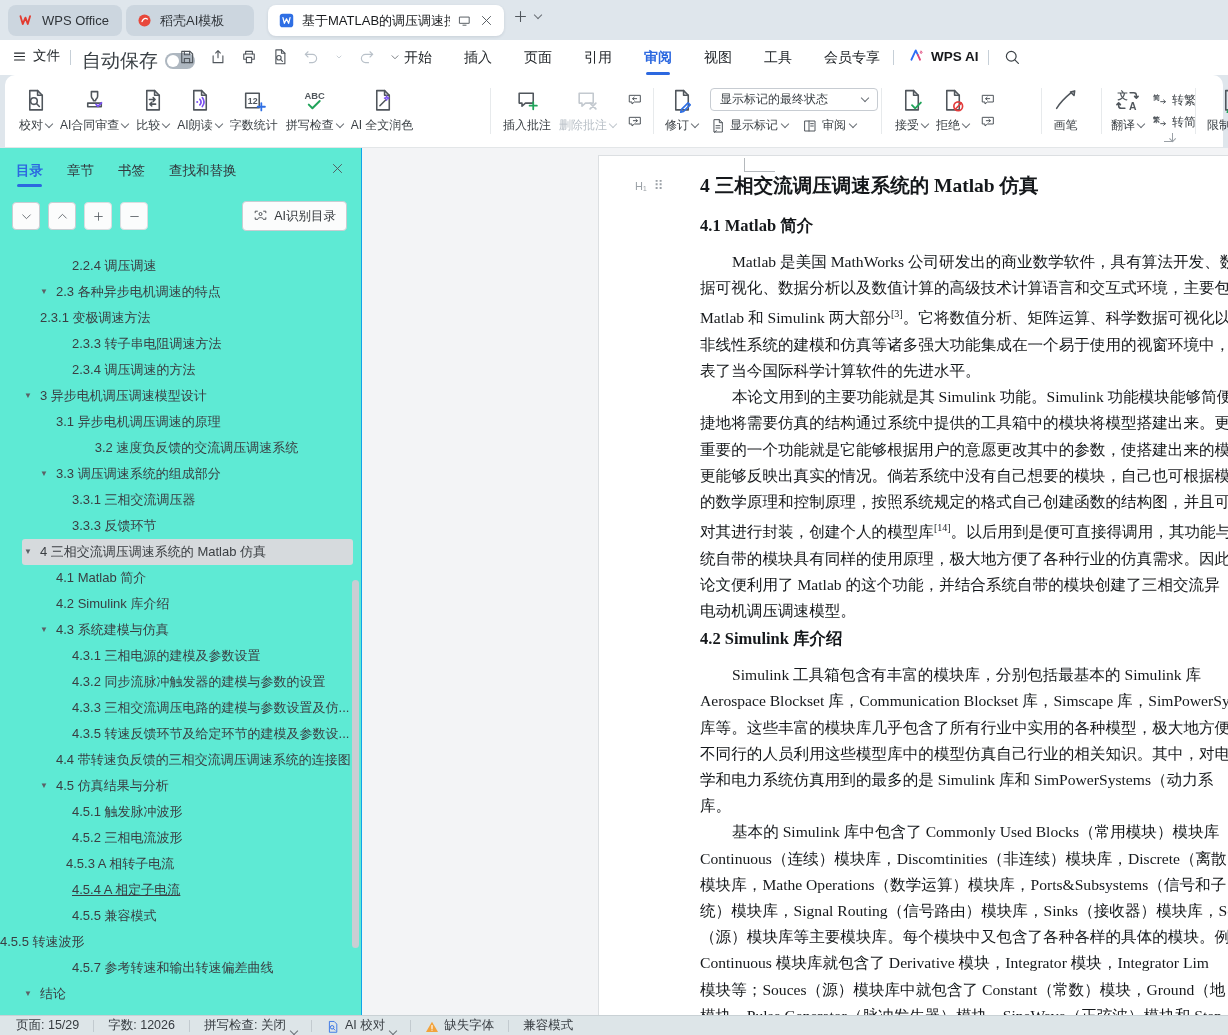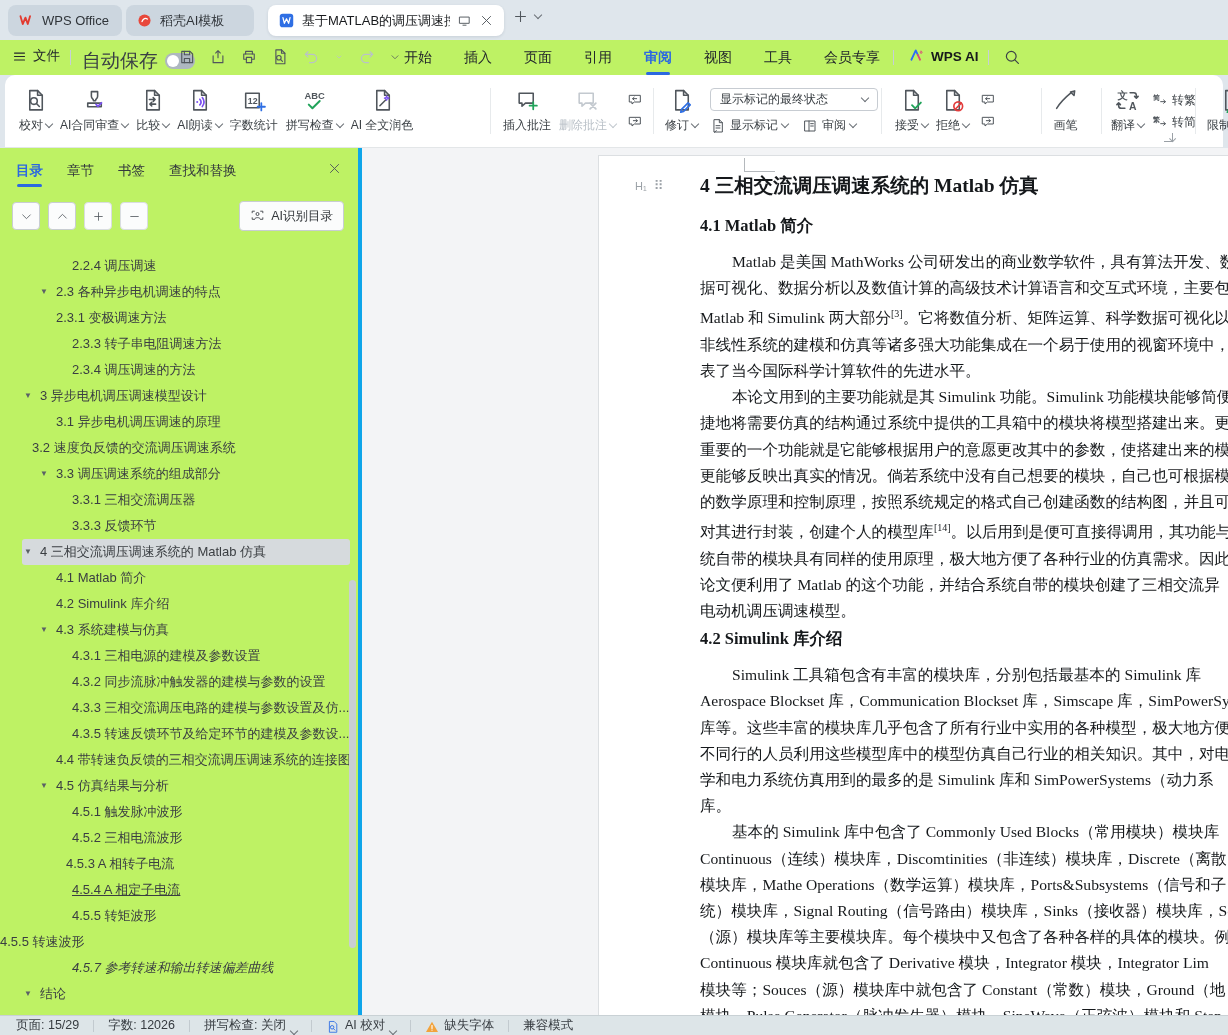--- a/index.html
+++ b/index.html
@@ -10,21 +10,21 @@
   .titlebar{position:absolute;left:0;top:0;width:1228px;height:40px;background:#dfe6ec;}
   .tab{position:absolute;top:5px;height:31px;border-radius:8px;display:flex;align-items:center;
        gap:7px;padding:0 10px;box-sizing:border-box;background:#ccd6df;font-size:13px;color:#2f3439;}
   .tab.active{background:#fff;color:#17191c;box-shadow:0 1px 3px rgba(40,60,80,.12);}
   .tab .tlogo{width:17px;height:17px;flex:0 0 auto;}
   .tab .ttext{white-space:nowrap;overflow:hidden;max-width:160px;}
   .tabctl{width:15px;height:15px;color:#6a7076;flex:0 0 auto;}
   .newtab{position:absolute;top:8px;display:flex;align-items:center;gap:6px;}
   .newtab .ic{width:17px;height:17px;}
   
-  .menubar{position:absolute;left:0;top:40px;width:1228px;height:35px;background:#bef264;}
+  .menubar{position:absolute;left:0;top:40px;width:1228px;height:35px;background:#ffffff;}
   .mb-file{position:absolute;left:12px;top:7px;display:flex;align-items:center;gap:6px;font-size:13.5px;color:#23272b;}
   .mb-file .ic{width:15px;height:15px;}
   .vsep{position:absolute;top:10px;width:1px;height:15px;background:#c6cfd7;}
   .autosave{position:absolute;left:82px;top:8px;display:flex;align-items:center;gap:7px;font-size:19px;color:#3a4045;}
   .toggle{width:30px;height:16px;border-radius:8px;background:#aeb7c0;position:relative;}
   .toggle .knob{position:absolute;left:2px;top:2px;width:12px;height:12px;border-radius:50%;background:#fff;}
   .qat{position:absolute;left:178px;top:8px;display:flex;align-items:center;gap:13px;}
   .qat .ic{width:18px;height:18px;}
   .menus{position:absolute;left:404px;top:0;height:35px;display:flex;align-items:center;gap:32px;font-size:14px;color:#23272b;}
   .menu-item{position:relative;white-space:nowrap;cursor:default;}
@@ -51,21 +51,21 @@
   .trackdd{width:168px;height:23px;border:1px solid #c7ccd2;border-radius:4px;display:flex;align-items:center;
            justify-content:space-between;padding:0 9px;font-size:12px;color:#3b4045;box-sizing:border-box;}
   .trackrow{display:flex;align-items:center;gap:14px;}
   .smallbtn{display:flex;align-items:center;gap:4px;font-size:12px;color:#3b4045;white-space:nowrap;}
   .smallbtn .ic{width:16px;height:16px;}
   .transcol{display:flex;flex-direction:column;gap:5px;margin-left:4px;}
   .corner{position:absolute;right:26px;bottom:5px;width:8px;height:8px;border-right:1.3px solid #9aa0a6;border-bottom:1.3px solid #9aa0a6;}
   .corner:after{content:"";position:absolute;right:-1px;bottom:-1px;width:4px;height:4px;
                 border-right:1.3px solid #9aa0a6;border-bottom:1.3px solid #9aa0a6;transform:rotate(45deg) translate(1px,-2px);}
   
-  .sidebar{position:absolute;left:0;top:148px;width:362px;height:867px;background:#bef264;border-right:4px solid #0ea5e9;box-sizing:border-box;overflow:hidden;}
+  .sidebar{position:absolute;left:0;top:148px;width:362px;height:867px;background:#5eead4;border-right:1px solid #0ea5e9;box-sizing:border-box;overflow:hidden;}
   .sb-tabs{position:absolute;left:16px;top:14px;display:flex;gap:24px;font-size:13.5px;color:#33383d;}
   .sb-tab{position:relative;white-space:nowrap;}
   .sb-tab.active{color:#2c68e0;font-weight:bold;}
   .sb-tab.active:after{content:"";position:absolute;left:1px;right:1px;bottom:-7px;height:3px;border-radius:2px;background:#2c68e0;}
   .sb-close{position:absolute;right:16px;top:13px;width:15px;height:15px;color:#55595e;}
   .sb-tools{position:absolute;left:12px;top:54px;display:flex;gap:8px;}
   .sqbtn{width:26px;height:26px;border:1px solid #c8cdd2;border-radius:4px;background:#fbfcfc;
          display:flex;align-items:center;justify-content:center;}
   .sqbtn .ic{width:13px;height:13px;color:#44494e;}
   .sqbtn.dim{border-color:#d9dde0;}
@@ -608,46 +608,46 @@
             <path d="M3.5 6V3.5H7M20.5 6V3.5H17M3.5 14v2.5H7M20.5 14v2.5H17" fill="none" stroke="#44494e" stroke-width="1.5" stroke-linecap="round" stroke-linejoin="round"></path>
             <circle cx="12" cy="8" r="2.4" fill="none" stroke="#44494e" stroke-width="1.5"></circle>
             <path d="M7.5 16c.8-3.2 8.2-3.2 9 0" fill="none" stroke="#44494e" stroke-width="1.5" stroke-linecap="round" stroke-linejoin="round"></path>
           </svg>
         </span>
       <span>AI识别目录</span>
     </div>
     <div class="toc" id="toc">
         <div class="toc-item" style="padding-left: 72px;"><span class="txt">2.2.4 调压调速</span></div>
         <div class="toc-item" style="padding-left: 56px;"><span class="tarrow" style="left:40px">▼</span><span class="txt">2.3 各种异步电机调速的特点</span></div>
-        <div class="toc-item" style="padding-left: 56px;"><span class="txt">2.3.1 变极调速方法</span></div>
+        <div class="toc-item" style="padding-left: 40px;"><span class="txt">2.3.1 变极调速方法</span></div>
         <div class="toc-item" style="padding-left: 72px;"><span class="txt">2.3.3 转子串电阻调速方法</span></div>
         <div class="toc-item" style="padding-left: 72px;"><span class="txt">2.3.4 调压调速的方法</span></div>
         <div class="toc-item" style="padding-left: 40px;"><span class="tarrow" style="left:24px">▼</span><span class="txt">3 异步电机调压调速模型设计</span></div>
         <div class="toc-item" style="padding-left: 56px;"><span class="txt">3.1 异步电机调压调速的原理</span></div>
-        <div class="toc-item" style="padding-left: 32px;"><span class="txt">3.2 速度负反馈的交流调压调速系统</span></div>
+        <div class="toc-item" style="padding-left: 32px; text-align: center;"><span class="txt">3.2 速度负反馈的交流调压调速系统</span></div>
         <div class="toc-item" style="padding-left: 56px;"><span class="tarrow" style="left:40px">▼</span><span class="txt">3.3 调压调速系统的组成部分</span></div>
         <div class="toc-item" style="padding-left: 72px;"><span class="txt">3.3.1 三相交流调压器</span></div>
         <div class="toc-item" style="padding-left: 72px;"><span class="txt">3.3.3 反馈环节</span></div>
         <div class="toc-item sel" style="padding-left: 40px;"><span class="tarrow" style="left:24px">▼</span><span class="txt">4 三相交流调压调速系统的 Matlab 仿真</span></div>
         <div class="toc-item" style="padding-left: 56px;"><span class="txt">4.1 Matlab 简介</span></div>
         <div class="toc-item" style="padding-left: 56px;"><span class="txt">4.2 Simulink 库介绍</span></div>
         <div class="toc-item" style="padding-left: 56px;"><span class="tarrow" style="left:40px">▼</span><span class="txt">4.3 系统建模与仿真</span></div>
         <div class="toc-item" style="padding-left: 72px;"><span class="txt">4.3.1 三相电源的建模及参数设置</span></div>
         <div class="toc-item" style="padding-left: 72px;"><span class="txt">4.3.2 同步流脉冲触发器的建模与参数的设置</span></div>
         <div class="toc-item" style="padding-left: 72px;"><span class="txt">4.3.3 三相交流调压电路的建模与参数设置及仿...</span></div>
         <div class="toc-item" style="padding-left: 72px;"><span class="txt">4.3.5 转速反馈环节及给定环节的建模及参数设...</span></div>
         <div class="toc-item" style="padding-left: 56px;"><span class="txt">4.4 带转速负反馈的三相交流调压调速系统的连接图</span></div>
         <div class="toc-item" style="padding-left: 56px;"><span class="tarrow" style="left:40px">▼</span><span class="txt">4.5 仿真结果与分析</span></div>
         <div class="toc-item" style="padding-left: 72px;"><span class="txt">4.5.1 触发脉冲波形</span></div>
         <div class="toc-item" style="padding-left: 72px;"><span class="txt">4.5.2 三相电流波形</span></div>
         <div class="toc-item" style="padding-left: 66px;"><span class="txt">4.5.3 A 相转子电流</span></div>
         <div class="toc-item" style="padding-left: 72px; text-decoration: underline;"><span class="txt">4.5.4 A 相定子电流</span></div>
-        <div class="toc-item" style="padding-left: 72px;"><span class="txt">4.5.5 转矩波形</span></div>
+        <div class="toc-item" style="padding-left: 72px;"><span class="txt">4.5.5 兼容模式</span></div>
         <div class="toc-item" style=""><span class="txt">4.5.5 转速波形</span></div>
-        <div class="toc-item" style="padding-left: 72px; font-style: italic;"><span class="txt">4.5.7 参考转速和输出转速偏差曲线</span></div>
+        <div class="toc-item" style="padding-left: 72px;"><span class="txt">4.5.7 参考转速和输出转速偏差曲线</span></div>
         <div class="toc-item" style="padding-left: 40px;"><span class="tarrow" style="left:24px">▼</span><span class="txt">结论</span></div>
       </div>
     <div class="sb-scroll"></div>
   </div>
 
   <div class="docarea">
     <div class="page">
       <div class="cropmark"></div>
       <div class="hbadge">
         <span>H₁</span>

